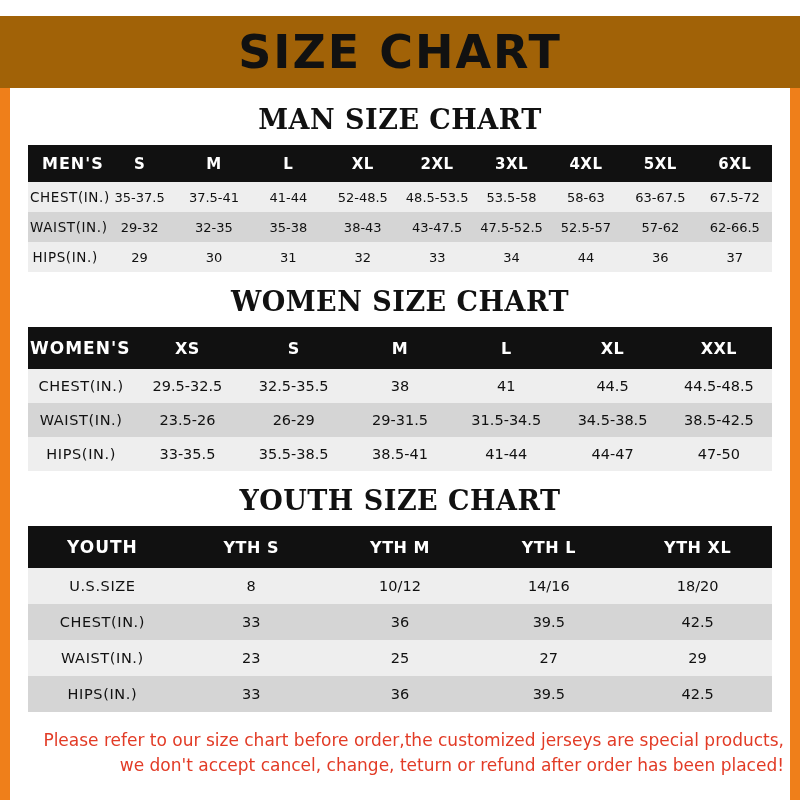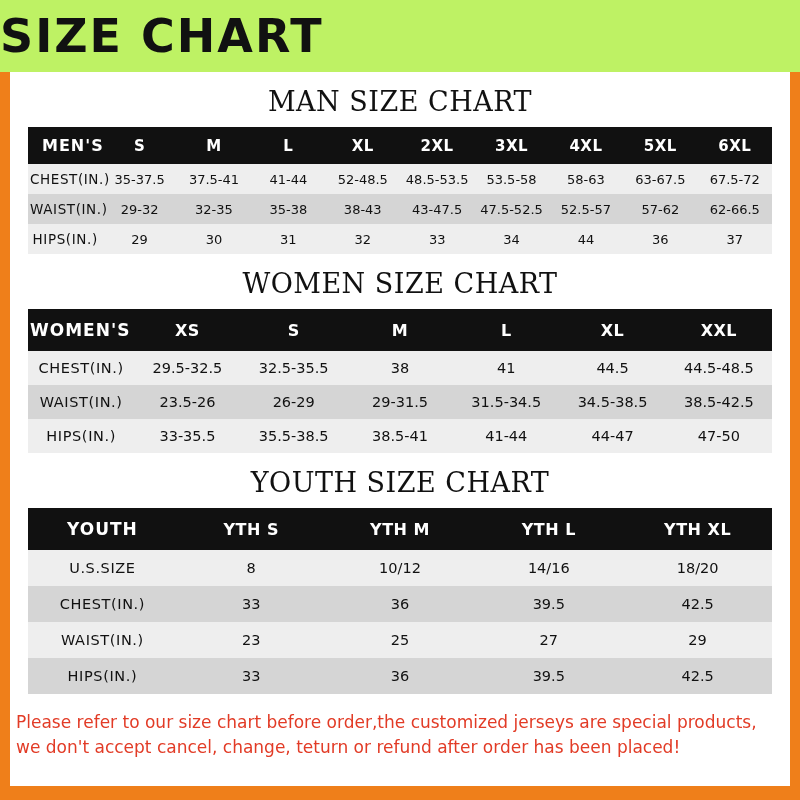--- a/index.html
+++ b/index.html
@@ -16,42 +16,42 @@
   .page {
     position: relative;
     width: 800px;
     height: 800px;
     background: #ffffff;
     box-sizing: border-box;
     border-left: 10px solid #ef7f1a;
     border-right: 10px solid #ef7f1a;
   }
   .header-band {
-    background: #bef264;
+    background: #a16207;
     height: 72px;
     display: flex;
     align-items: center;
-    justify-content: flex-start;
-    margin: 0 -10px;
+    justify-content: center;
+    margin: 16px -10px;
   }
   .header-title {
     font-family: "DejaVu Sans", sans-serif;
     font-weight: bold;
     font-size: 46px;
     letter-spacing: 2px;
     color: #111111;
     line-height: 1;
   }
   .section {
     padding: 0 18px;
   }
   .section-title {
     text-align: center;
     font-family: "DejaVu Serif", serif;
-    font-weight: normal;
+    font-weight: bold;
     font-size: 27px;
     letter-spacing: 0.5px;
     color: #111111;
     margin: 14px 0 10px 0;
   }
   table.sizetable {
     width: 100%;
     border-collapse: collapse;
     table-layout: fixed;
     padding-left: 8px;
@@ -96,21 +96,21 @@
   #youth-table th { font-size: 16px; padding: 11px 2px; text-align: center; }
   #youth-table th.rowhead { font-size: 17px; }
   #youth-table td { font-size: 14.5px; padding: 10px 2px; }
   #youth-table td.rowlabel { font-size: 14.5px; margin-top: 48px; }
 
   .footer-note {
     margin: 16px 6px 0 6px;
     color: #e23b26;
     font-size: 17px;
     line-height: 1.45;
-    text-align: left;
+    text-align: right;
     font-family: "DejaVu Sans", sans-serif;
   }
   .footer-note div { white-space: nowrap; }
   .bottom-band {
     position: absolute;
     left: -10px;
     right: -10px;
     bottom: 0;
     height: 14px;
     background: #ef7f1a;

